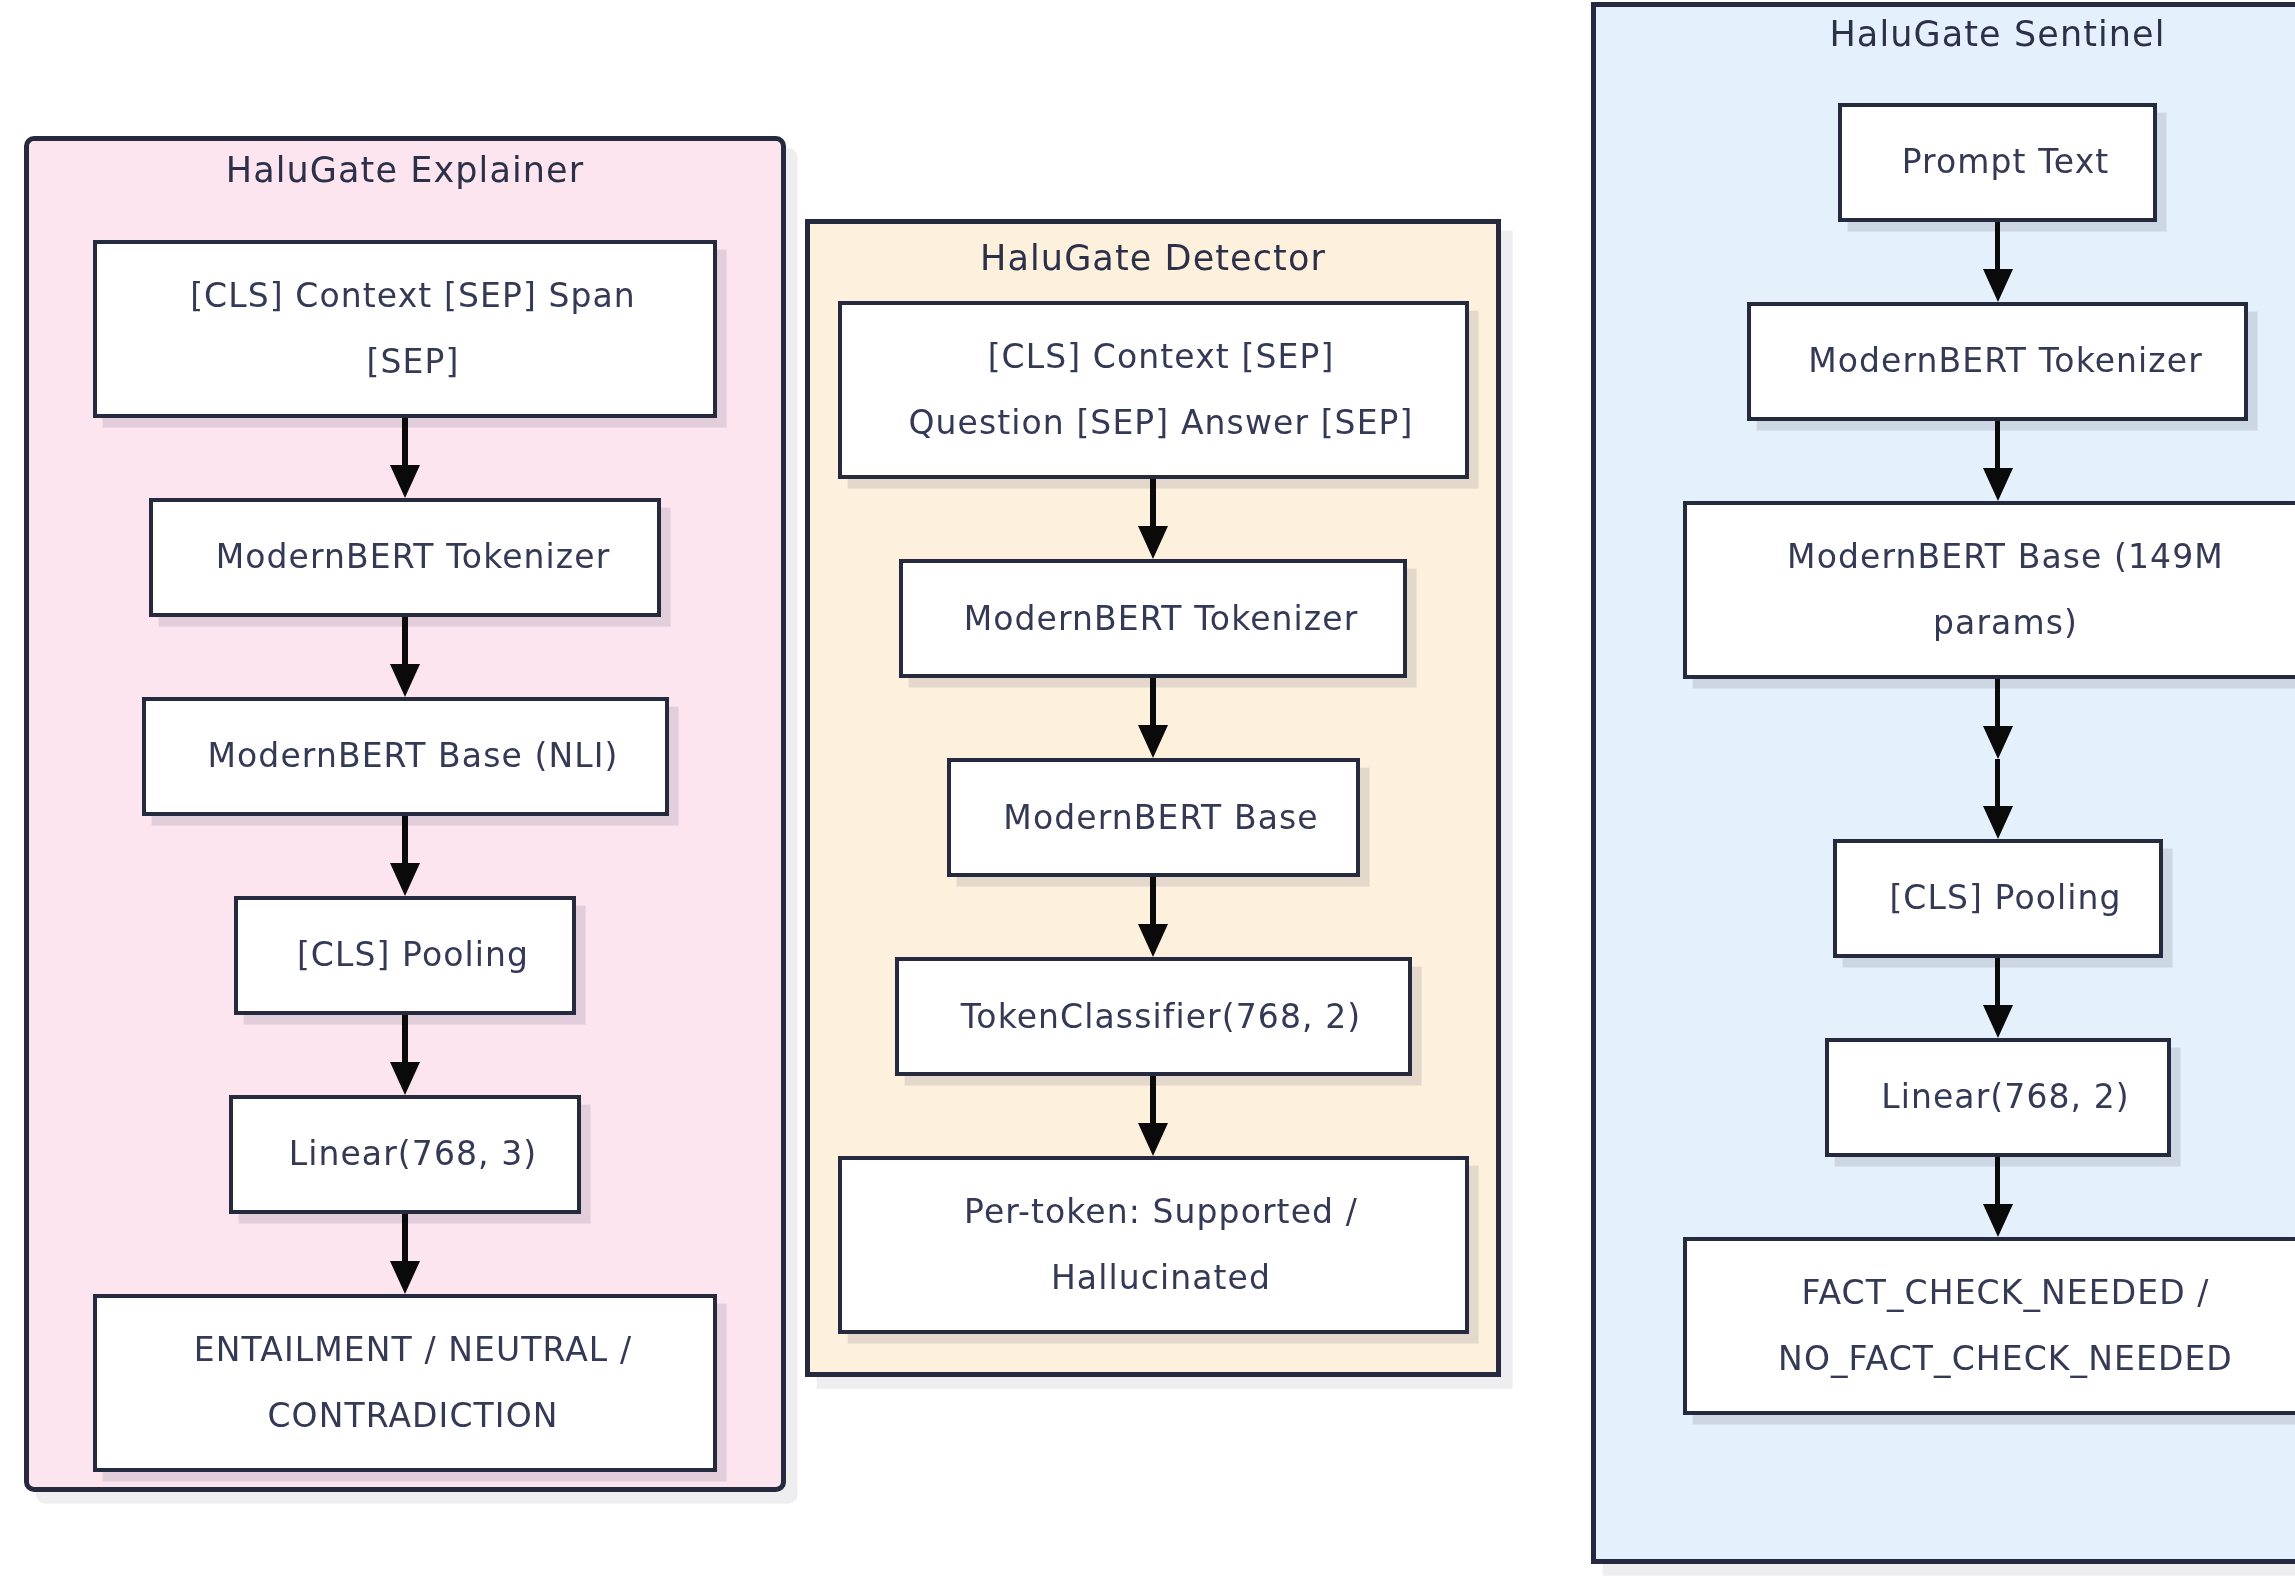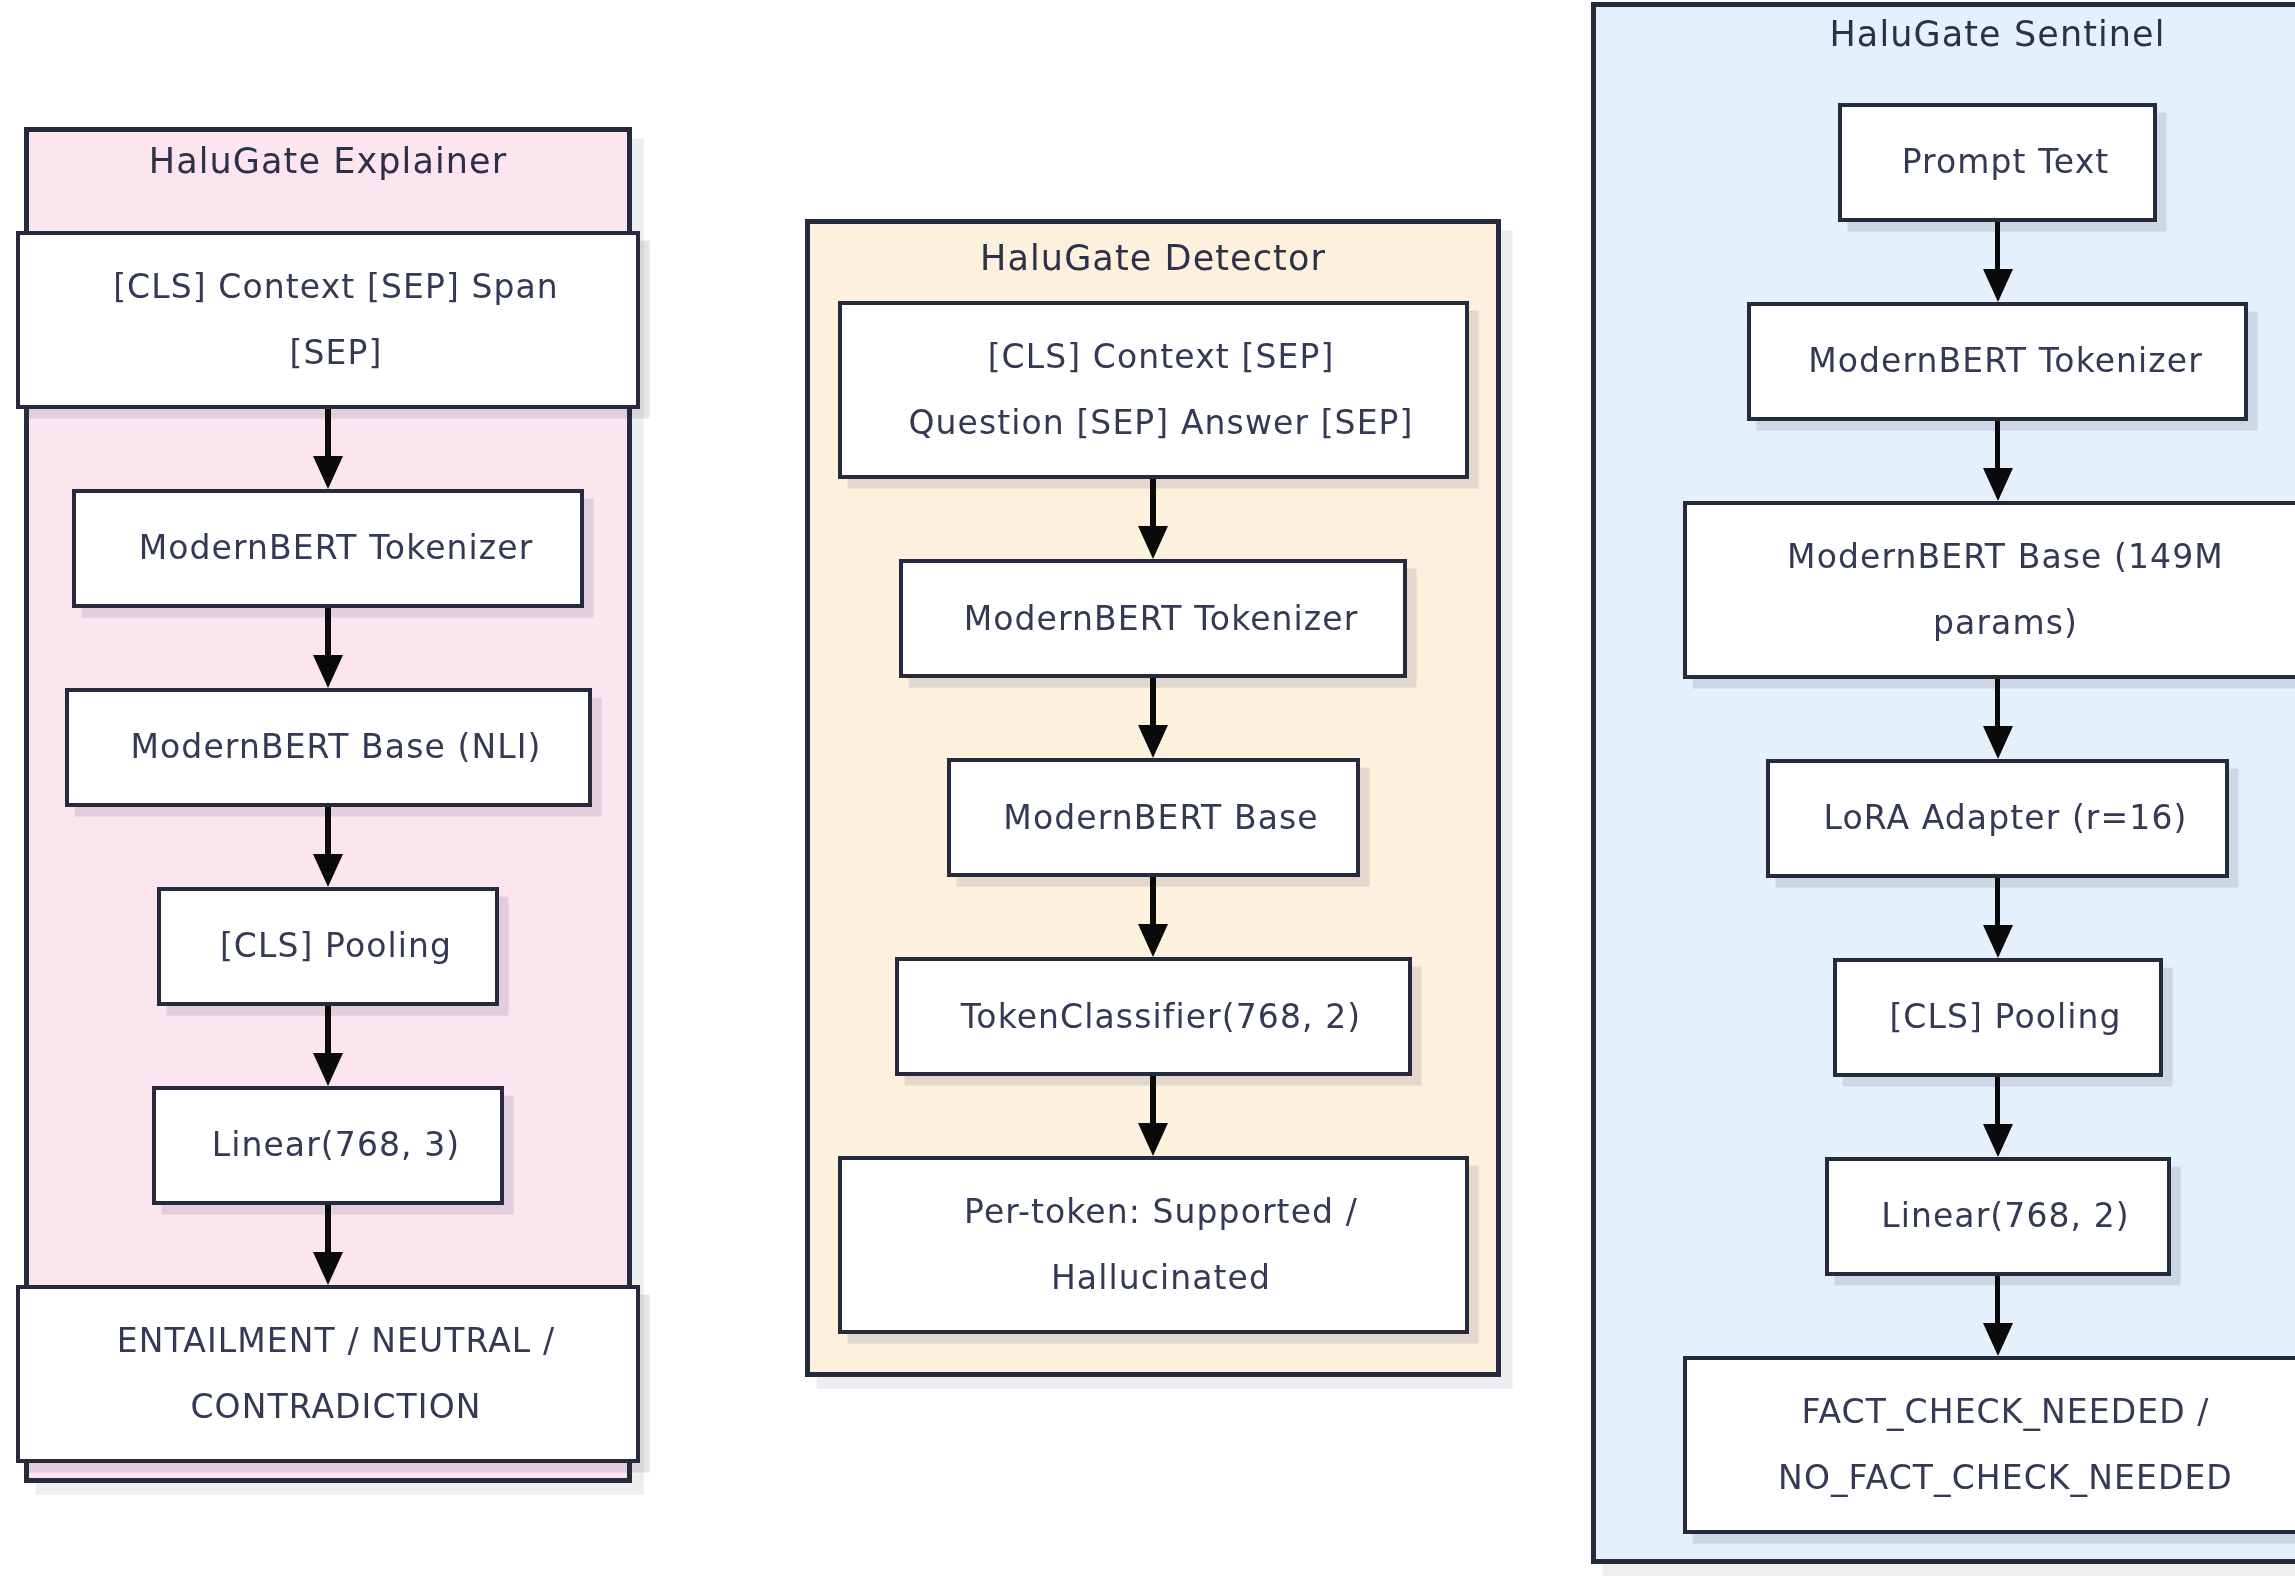--- a/index.html
+++ b/index.html
@@ -64,21 +64,21 @@
     background: #0a0a0a;
   }
   .arrow-head {
     width: 0;
     height: 0;
     border-left: 15px solid transparent;
     border-right: 15px solid transparent;
     border-top: 33px solid #0a0a0a;
   }
   
-  #panel-explainer { left: 24px;  top: 127px; width: 608px; height: 1356px; }
+  #panel-explainer { left: 24px;  top: 136px; width: 762px; height: 1356px; border-radius: 10px; }
   #panel-detector  { left: 805px; top: 219px; width: 696px; height: 1158px; }
   #panel-sentinel  { left: 1591px; top: 2px;  width: 813px; height: 1562px; }
   #panel-explainer .panel-title { margin-top: 10.6px; }
   #panel-detector  .panel-title { margin-top: 16px; }
   #panel-sentinel  .panel-title { margin-top: 8.5px; }
   .first-box-explainer { margin-top: 51px; }
   .first-box-detector  { margin-top: 24px; }
   .first-box-sentinel  { margin-top: 50px; }
 </style>
 </head>
@@ -159,21 +159,20 @@
     <div class="arrow">
       <span class="arrow-shaft"></span>
       <span class="arrow-head"></span>
     </div>
     <div class="box h2" style="width:630px">ModernBERT Base (149M
 params)</div>
     <div class="arrow">
       <span class="arrow-shaft"></span>
       <span class="arrow-head"></span>
     </div>
-    <div class="box h1" style="width:463px">LoRA Adapter (r=16)</div>
     <div class="arrow">
       <span class="arrow-shaft"></span>
       <span class="arrow-head"></span>
     </div>
     <div class="box h1" style="width:330px">[CLS] Pooling</div>
     <div class="arrow">
       <span class="arrow-shaft"></span>
       <span class="arrow-head"></span>
     </div>
     <div class="box h1" style="width:346px">Linear(768, 2)</div>

